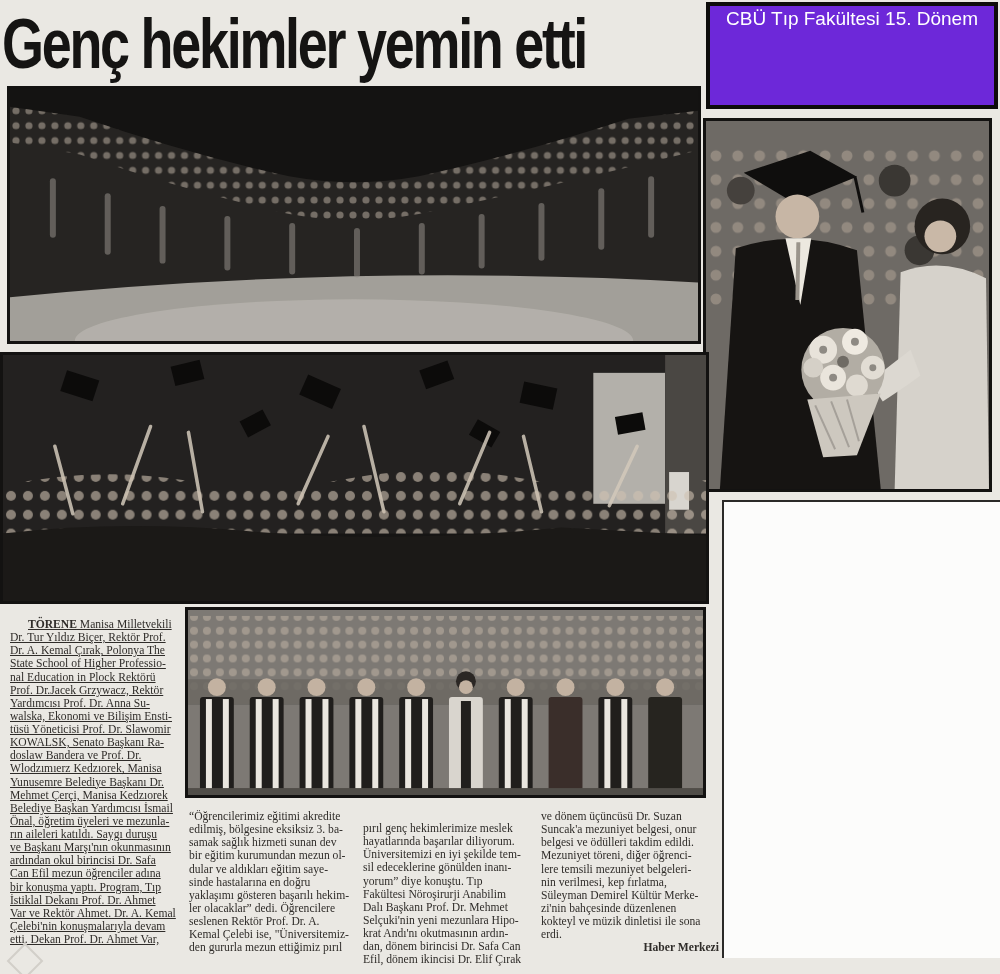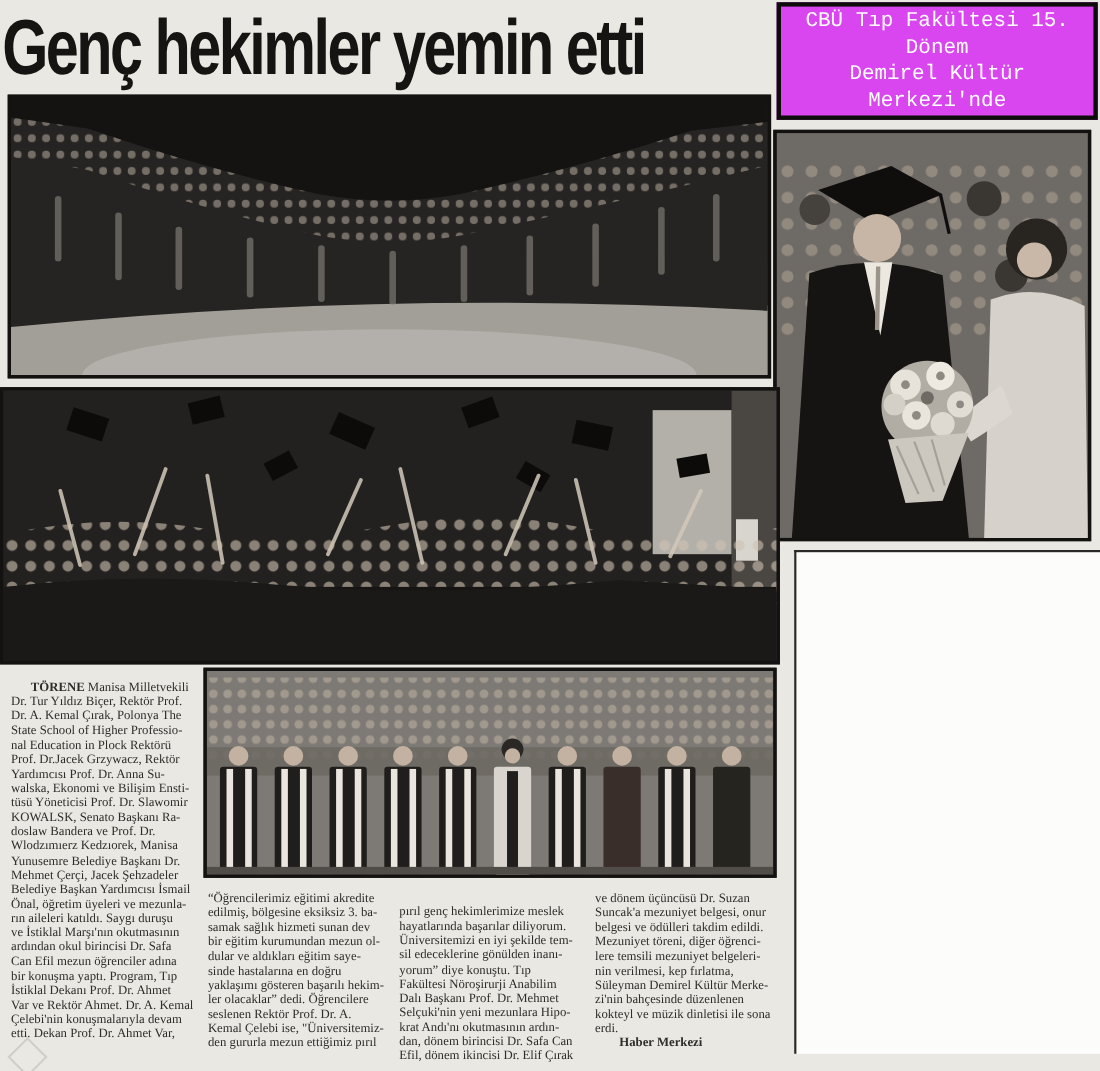--- a/index.html
+++ b/index.html
@@ -14,23 +14,23 @@
     left:2px;top:0px;width:700px;height:90px;
     font-family:"Liberation Sans", sans-serif;
     font-weight:bold;font-size:71px;letter-spacing:-3px;
     color:#151413;white-space:nowrap;
     transform:scaleX(0.76);transform-origin:0 0;
     line-height:88px;
   }
   
   #info-box{
     left:706px;top:2px;width:292px;height:107px;box-sizing:border-box;
-    background:#d946ef;border:4px solid #0d0c0b;
+    background:#6d28d9;border:4px solid #0d0c0b;
     color:#ffffff;text-align:center;
-    font-family:Liberation Mono, monospace;
+    font-family:Liberation Sans, sans-serif;
     font-size:19px;line-height:24px;
     padding-top:1px;
   }
   
   .photo{box-sizing:border-box;border:3px solid #131211;background:#201e1c;}
   .photo svg{display:block;width:100%;height:100%;}
   #photo-stage{left:7px;top:86px;width:694px;height:258px;}
   #photo-flowers{left:703px;top:118px;width:289px;height:374px;}
   #photo-captoss{left:0px;top:352px;width:709px;height:252px;}
   #photo-faculty{left:185px;top:607px;width:521px;height:191px;}
@@ -38,43 +38,42 @@
   #white-box{
     left:722px;top:500px;width:278px;height:456px;
     background:#fcfcfb;
     border-left:2px solid #2b2a28;border-top:2px solid #2b2a28;
   }
   
   .col{
     color:#2f2c29;font-size:11.6px;line-height:13.12px;
   }
   .col div{white-space:nowrap;}
-  #col1{left:10px;top:618px;width:176px;}
+  #col1{left:10px;top:618px;width:176px;text-decoration:underline;}
   #col2{left:189px;top:810px;width:172px;}
   #col3{left:363px;top:810px;width:178px;margin-top:12px;}
   #col4{left:541px;top:810px;width:178px;}
   .lead{font-weight:bold;}
   .first-line{padding-left:18px;}
-  .byline{font-weight:bold;padding-left:22px;}
+  .byline{font-weight:bold;padding-left:22px;text-align:right;}
   
   #fold-mark{
     left:12px;top:948px;width:22px;height:22px;
     border:2px solid #d2cfc9;transform:rotate(45deg);
     background:transparent;
   }
 </style>
 </head>
 <body>
 
 <div id="headline" class="abs">Genç hekimler yemin etti</div>
 
 <div id="info-box" class="abs">
   <div>
       <div>CBÜ Tıp Fakültesi 15. Dönem</div>
-      <div>Demirel Kültür Merkezi'nde</div>
     </div>
 </div>
 
 <div id="photo-stage" class="abs photo">
   <svg viewBox="0 0 690 254" preserveAspectRatio="none">
     <defs>
       <pattern id="p1h" width="13" height="15" patternUnits="userSpaceOnUse">
         <circle cx="6" cy="7" r="3.6" fill="#c4b7a9" opacity="0.5"></circle>
       </pattern>
     </defs>
@@ -267,25 +266,25 @@
       <div>State School of Higher Professio-</div>
       <div>nal Education in Plock Rektörü</div>
       <div>Prof. Dr.Jacek Grzywacz, Rektör</div>
       <div>Yardımcısı Prof. Dr. Anna Su-</div>
       <div>walska, Ekonomi ve Bilişim Ensti-</div>
       <div>tüsü Yöneticisi Prof. Dr. Slawomir</div>
       <div>KOWALSK, Senato Başkanı Ra-</div>
       <div>doslaw Bandera ve Prof. Dr.</div>
       <div>Wlodzımıerz Kedzıorek, Manisa</div>
       <div>Yunusemre Belediye Başkanı Dr.</div>
-      <div>Mehmet Çerçi, Jacek Şehzadeler</div>
+      <div>Mehmet Çerçi, Manisa Kedzıorek</div>
       <div>Belediye Başkan Yardımcısı İsmail</div>
       <div>Önal, öğretim üyeleri ve mezunla-</div>
       <div>rın aileleri katıldı. Saygı duruşu</div>
-      <div>ve İstiklal Marşı'nın okutmasının</div>
+      <div>ve Başkanı Marşı'nın okunmasının</div>
       <div>ardından okul birincisi Dr. Safa</div>
       <div>Can Efil mezun öğrenciler adına</div>
       <div>bir konuşma yaptı. Program, Tıp</div>
       <div>İstiklal Dekanı Prof. Dr. Ahmet</div>
       <div>Var ve Rektör Ahmet. Dr. A. Kemal</div>
       <div>Çelebi'nin konuşmalarıyla devam</div>
       <div>etti. Dekan Prof. Dr. Ahmet Var,</div>
     </div>
 </div>
 

